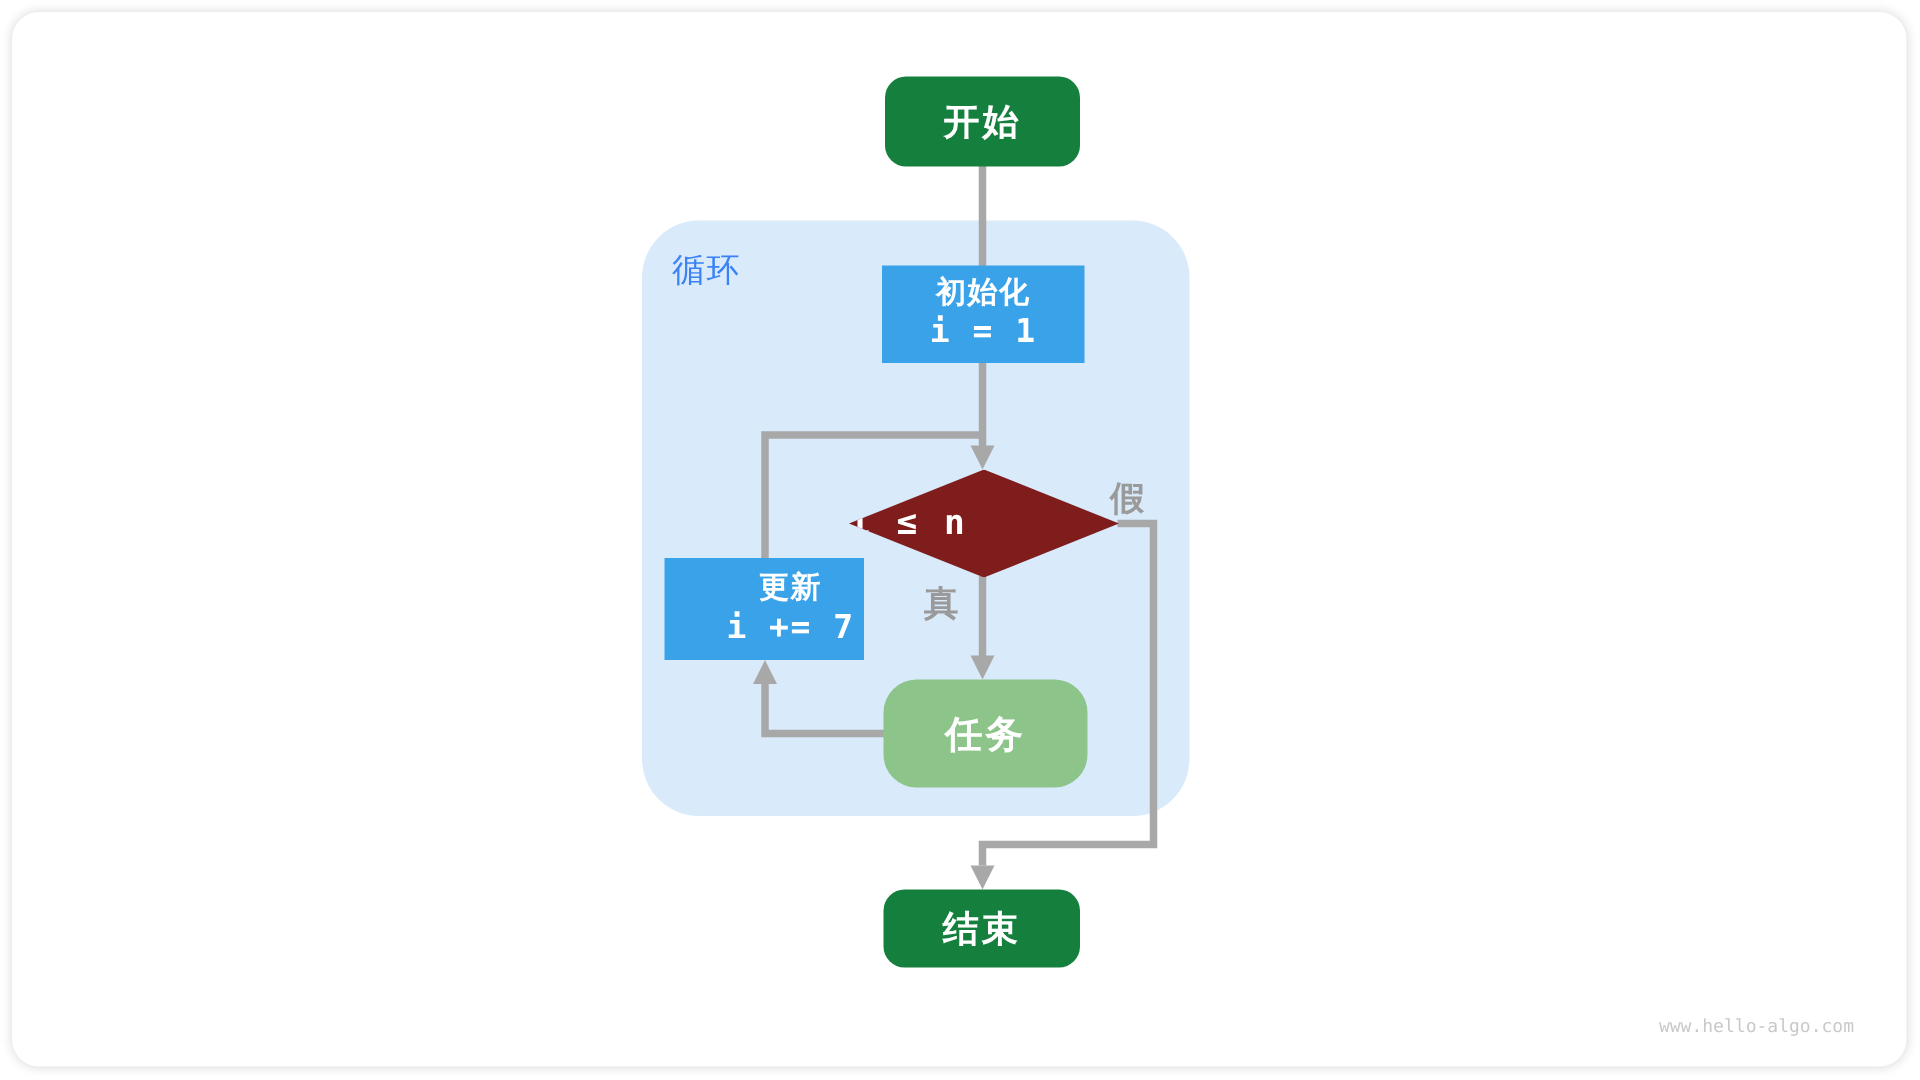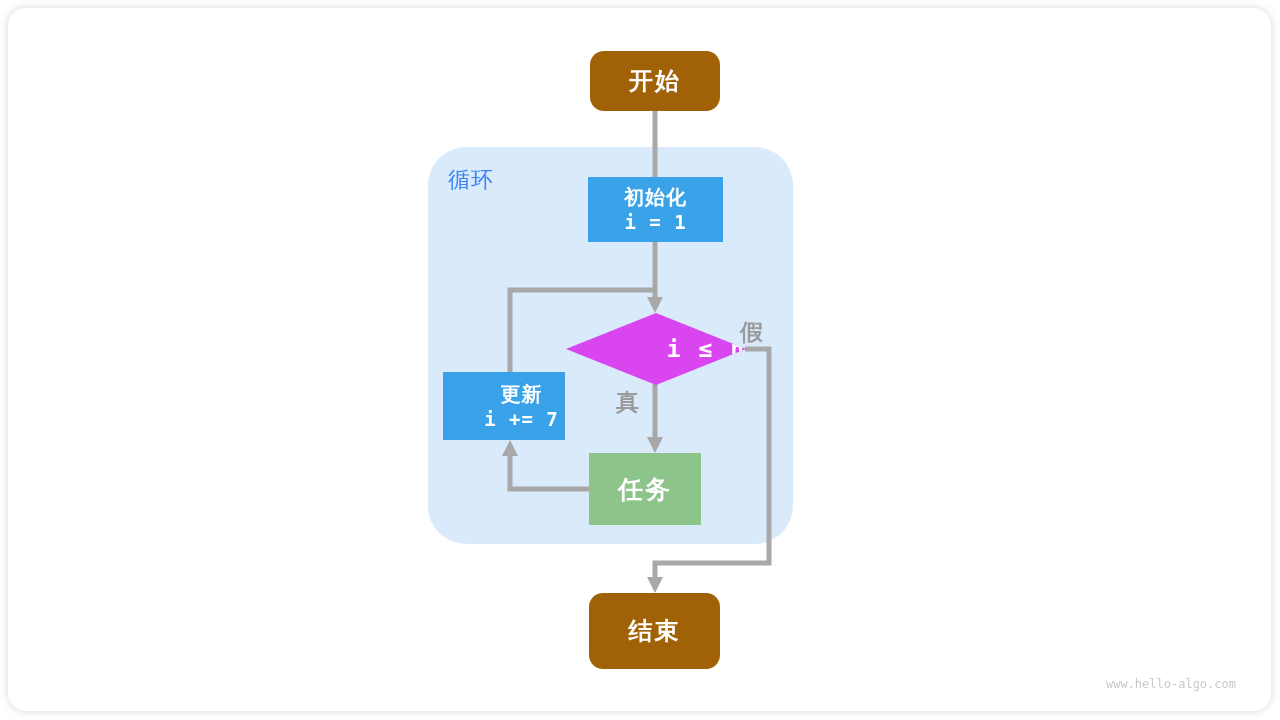--- a/index.html
+++ b/index.html
@@ -47,42 +47,42 @@
   .node {
     position: absolute;
     display: flex;
     flex-direction: column;
     align-items: center;
     justify-content: center;
     color: #ffffff;
     z-index: 3;
     text-align: center;
   }
-  .node-gray   { background: #a16207; border-radius: 14px; }
+  .node-gray   { background: #15803d; border-radius: 14px; }
   .node-blue   { background: #3aa2e8; }
   .node-green  { background: #8cc48a; }
 
   .node-start { left: 590px; top: 51px;  width: 130px; height: 60px; font-size: 24px; font-weight: 600; letter-spacing: 2px; }
-  .node-end   { left: 589px; top: 593px; width: 131px; height: 76px; font-size: 24px; font-weight: 600; letter-spacing: 2px; }
+  .node-end   { left: 589px; top: 593px; width: 131px; height: 52px; font-size: 24px; font-weight: 600; letter-spacing: 2px; }
   .node-init  { left: 588px; top: 177px; width: 135px; height: 65px; }
-  .node-update{ left: 443px; top: 372px; width: 122px; height: 68px; padding-left: 35px; }
-  .node-task  { left: 589px; top: 453px; width: 112px; height: 72px; font-size: 25px; font-weight: 600; letter-spacing: 2px; }
+  .node-update{ left: 443px; top: 372px; width: 133px; height: 68px; padding-left: 35px; }
+  .node-task  { left: 589px; top: 453px; width: 136px; height: 72px; font-size: 25px; font-weight: 600; letter-spacing: 2px; border-radius: 22px; }
 
   .node-title { font-size: 20px; font-weight: 600; line-height: 1.3; letter-spacing: 1px; }
-  .node-code  { font-family: "DejaVu Sans Mono", monospace; font-size: 19px; font-weight: bold; line-height: 1.3; letter-spacing: 1px; }
+  .node-code  { font-family: "DejaVu Sans Mono", monospace; font-size: 22px; font-weight: bold; line-height: 1.3; letter-spacing: 1px; }
 
   .diamond {
     position: absolute;
     left: 566px; top: 313px;
     width: 180px; height: 72px;
-    background: #d946ef;
+    background: #7f1d1d;
     clip-path: polygon(50% 0%, 100% 50%, 50% 100%, 0% 50%);
     display: flex;
     align-items: center;
-    justify-content: flex-end;
+    justify-content: flex-start;
     color: #ffffff;
     font-family: "DejaVu Sans Mono", monospace;
     font-size: 23px;
     font-weight: bold;
     letter-spacing: 2px;
     z-index: 3;
   }
 
   .edge-label {
     position: absolute;

